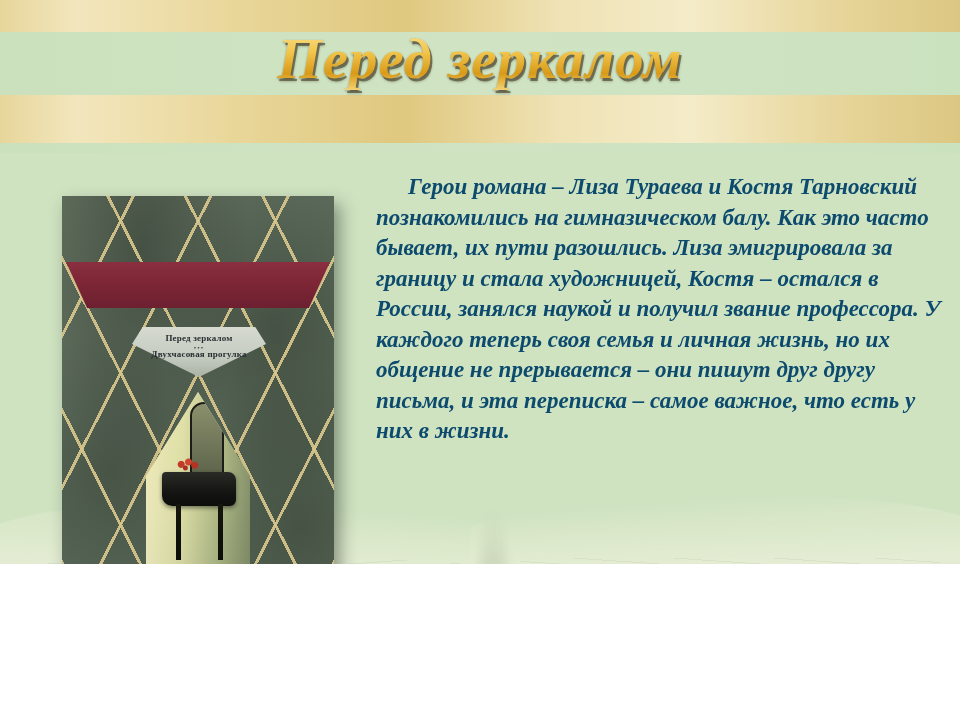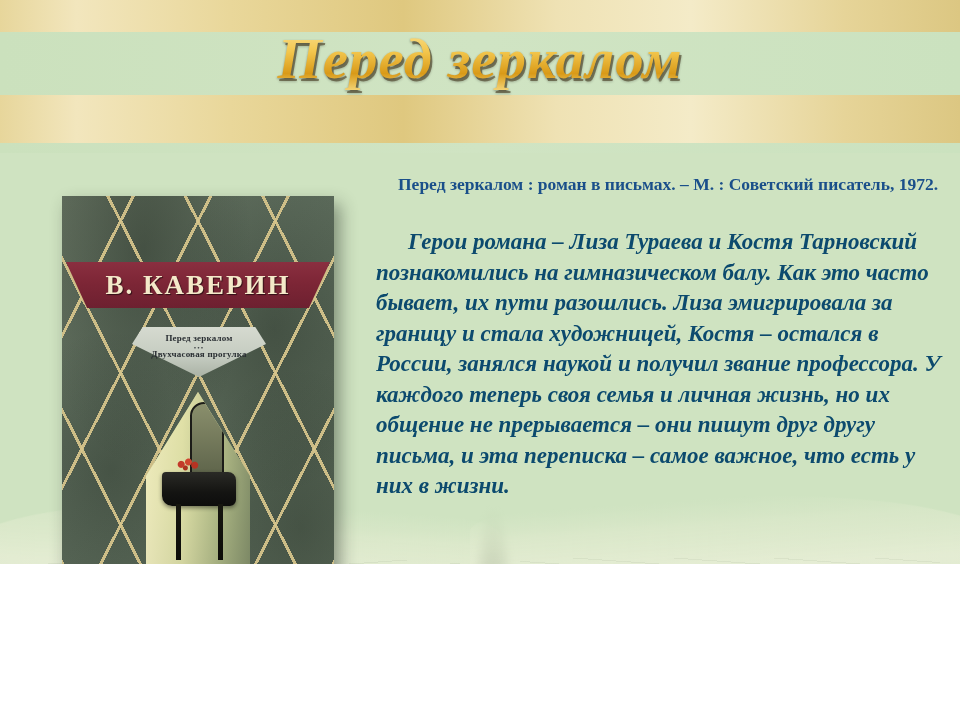--- a/index.html
+++ b/index.html
@@ -439,26 +439,24 @@
       <div class="mw-wall"></div>
       <div class="mw-mirror"></div>
       <div class="mw-flowers"></div>
       <div class="mw-paper"></div>
       <div class="mw-table"></div>
       <div class="mw-leg1"></div>
       <div class="mw-leg2"></div>
     </div>
 
     <div class="author-band"></div>
-    <div class="author-name">В. КАВЕРИН</div>
 
     <div class="title-plate"></div>
     <div class="plate-line" id="plate-line-1">Перед зеркалом</div>
     <div class="plate-dots">•••</div>
     <div class="plate-line" id="plate-line-2">Двухчасовая прогулка</div>
   </div>
 
   <div class="text-col">
-    <p class="ref">Перед зеркалом : роман в письмах.  – М.  : Советский писатель, 1972.</p>
     <p class="body-text">Герои романа – Лиза Тураева и Костя Тарновский познакомились на гимназическом балу. Как это часто бывает, их пути разошлись. Лиза эмигрировала за границу и стала художницей, Костя – остался в России, занялся наукой и получил звание профессора. У каждого теперь своя семья и личная жизнь, но их общение не прерывается – они пишут друг другу письма, и эта переписка – самое важное, что есть у них в жизни.</p>
   </div>
 
 </div>
 
 </body></html>

